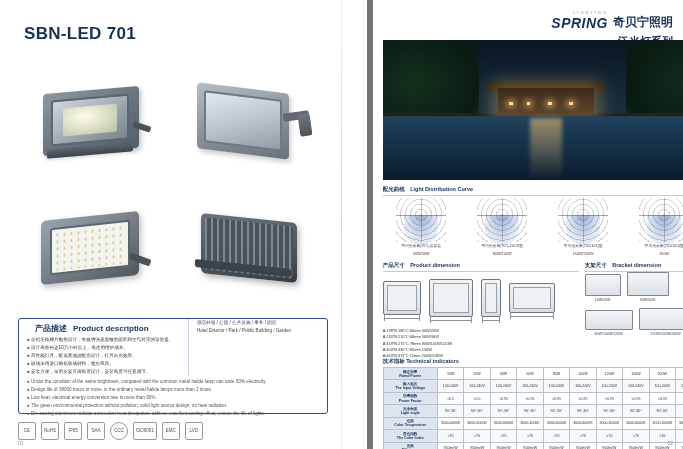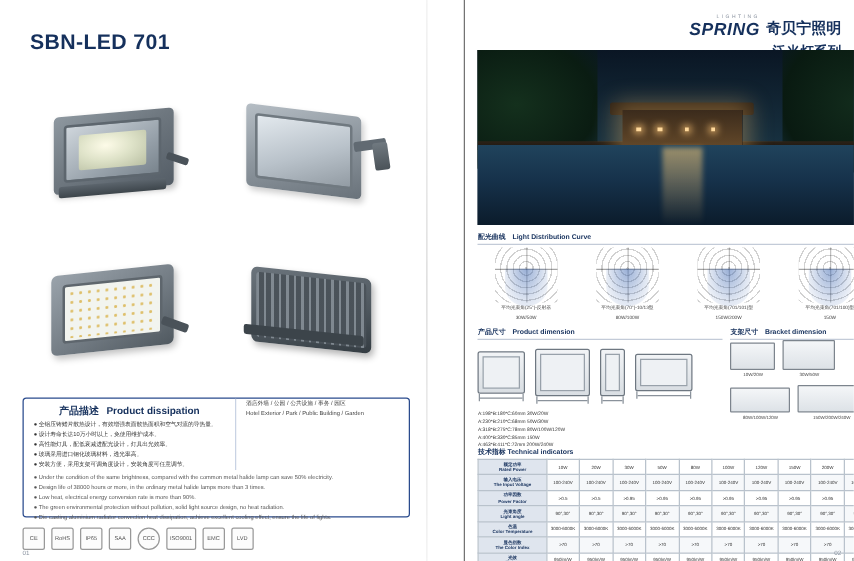--- a/index.html
+++ b/index.html
@@ -11,21 +11,21 @@
     color:#1a1a1a;
     overflow:hidden;
     position:relative;
   }
   .page { position:absolute; inset:0; display:flex; }
 
   
   .left-page {
     width:410px; height:449px; position:relative;
     background:#ffffff;
-    border-right:1px solid #737373;
+    border-right:6px solid #737373;
   }
   .product-title {
     position:absolute; left:24px; top:24px;
     font-size:17px; font-weight:bold; letter-spacing:.3px;
     color:#15305c;
   }
   .photo-grid {
     position:absolute; left:18px; top:58px; width:310px; height:250px;
     display:grid; grid-template-columns:1fr 1fr; grid-template-rows:1fr 1fr;
     gap:6px;
@@ -125,21 +125,20 @@
   }
 
   
   .desc-box {
     position:absolute; left:18px; top:318px; width:310px; height:96px;
     border:1px solid #2a4b8d; border-radius:3px;
   }
   .desc-head {
     display:flex; gap:6px; align-items:baseline;
     padding:4px 8px 2px 8px;
-    justify-content:center;
   }
   .desc-head .cn { font-size:8px; font-weight:bold; color:#15305c; }
   .desc-head .en { font-size:8px; font-weight:bold; color:#15305c; }
   .desc-split { display:flex; }
   .desc-col { padding:0 8px; }
   .desc-col.cnlist { width:170px; }
   .desc-col.applist { width:140px; border-left:1px solid #c9d3e4; }
   .desc-li {
     font-size:4.6px; line-height:1.75; color:#333; white-space:nowrap;
   }
@@ -347,21 +346,21 @@
         </div>
       </div>
 
     </div>
 
     <div class="desc-box">
       <div class="desc-split">
         <div class="desc-col cnlist">
           <div class="desc-head">
             <span class="cn">产品描述</span>
-            <span class="en">Product dissipation</span>
+            <span class="en">Product description</span>
           </div>
           <div class="desc-li">● 全铝压铸鳍片散热设计，有效增强表面散热面积和空气对流的导热量。</div>
           <div class="desc-li">● 设计寿命长达10万小时以上，免使用维护成本。</div>
           <div class="desc-li">● 高性能灯具，配低衰减进配光设计，灯具出光效率。</div>
           <div class="desc-li">● 玻璃采用进口钢化玻璃材料，透光率高。</div>
           <div class="desc-li">● 安装方便，采用支架可调角度设计，安装角度可任意调节。</div>
         </div>
         <div class="desc-col applist">
           <div class="app-line">酒店外墙 / 公园 / 公共设施 / 事务 / 园区</div>
           <div class="app-line">Hotel Exterior / Park / Public Building / Garden</div>

